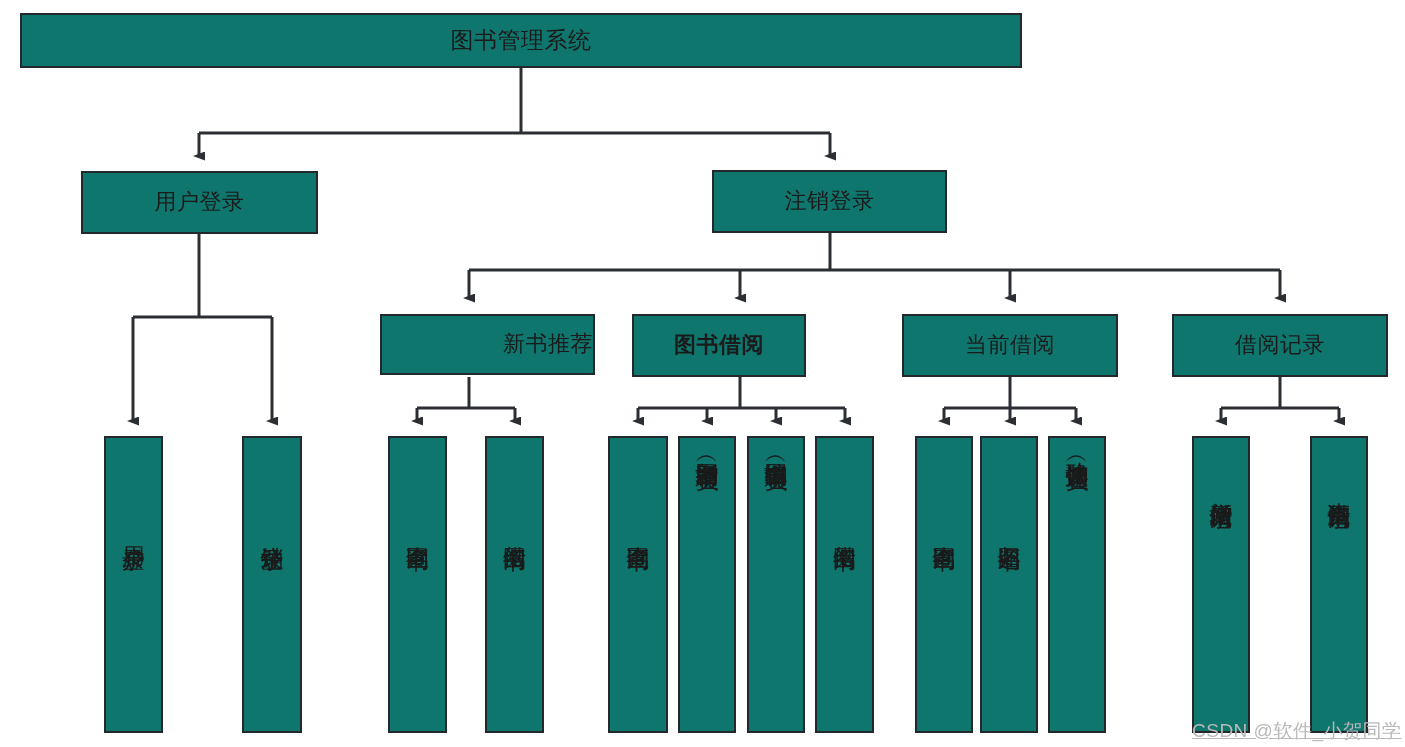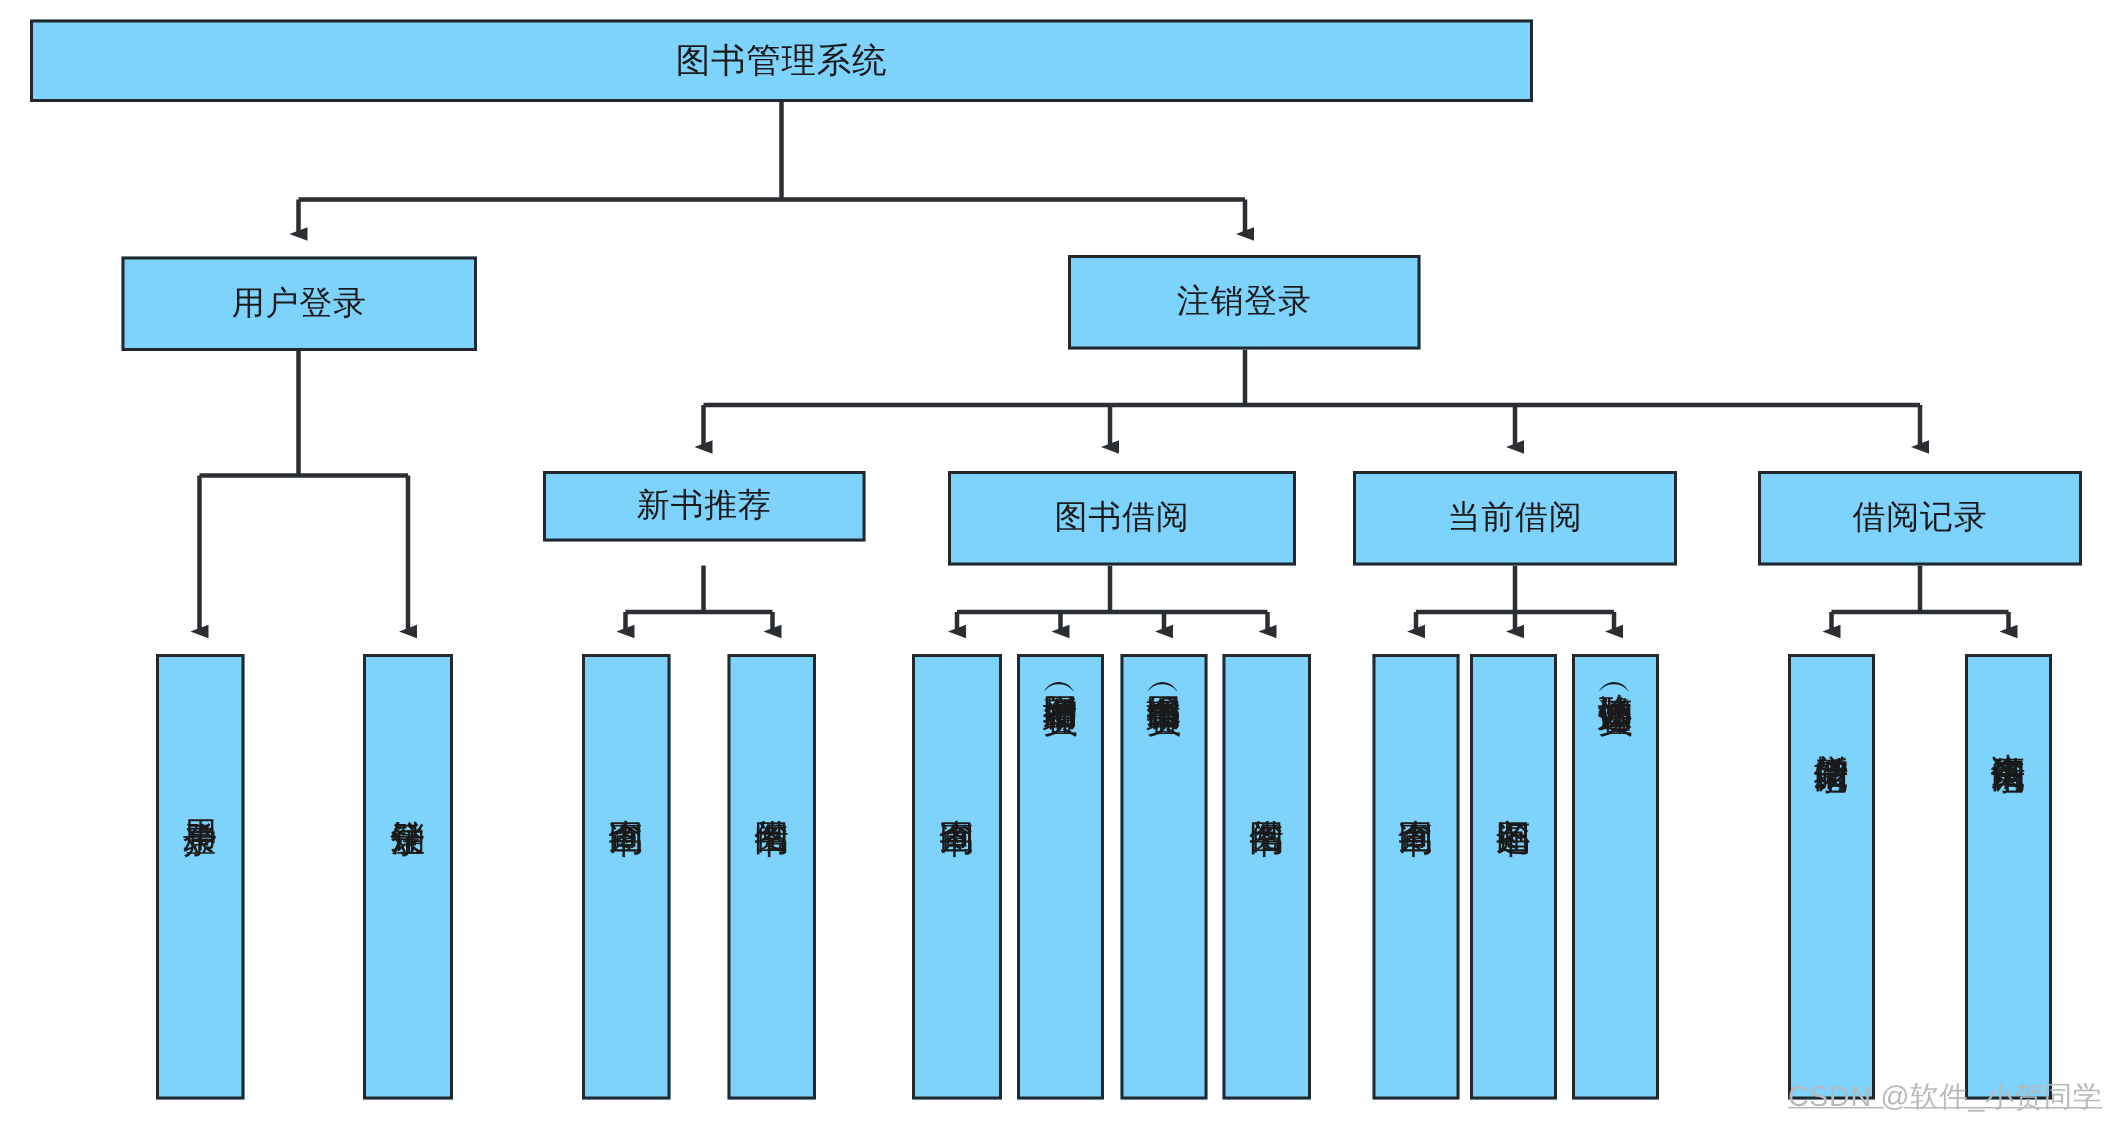--- a/index.html
+++ b/index.html
@@ -22,21 +22,21 @@
     left: 0;
     top: 0;
     width: 1405px;
     height: 747px;
     pointer-events: none;
   }
   .node {
     position: absolute;
     box-sizing: border-box;
     border: 2px solid #23282d;
-    background: #7dd3fc;
+    background: #0f766e;
     color: #1a1a1a;
     display: flex;
     align-items: center;
     justify-content: center;
     text-align: center;
   }
   
   .node.h .label {
     font-size: 22px;
     line-height: 1.2;
@@ -129,24 +129,24 @@
     <span class="label">图书管理系统</span>
   </div>
 
   <div class="node h" style="left:81px; top:171px; width:237px; height:63px;">
     <span class="label">用户登录</span>
   </div>
   <div class="node h" style="left:712px; top:170px; width:235px; height:63px;">
     <span class="label">注销登录</span>
   </div>
 
-  <div class="node h" style="left:362px; top:314px; width:215px; height:47px;">
+  <div class="node h" style="left:380px; top:314px; width:215px; height:61px;justify-content:flex-end;">
     <span class="label">新书推荐</span>
   </div>
-  <div class="node h" style="left:632px; top:314px; width:232px; height:63px;">
+  <div class="node h" style="left:632px; top:314px; width:174px; height:63px;font-weight:bold;">
     <span class="label">图书借阅</span>
   </div>
   <div class="node h" style="left:1172px; top:314px; width:216px; height:63px;">
     <span class="label">借阅记录</span>
   </div>
   <div class="node h" style="left:902px; top:314px; width:216px; height:63px;">
     <span class="label">当前借阅</span>
   </div>
 
   <div class="node v short" style="left:104px; top:436px; width:59px; height:297px;">

